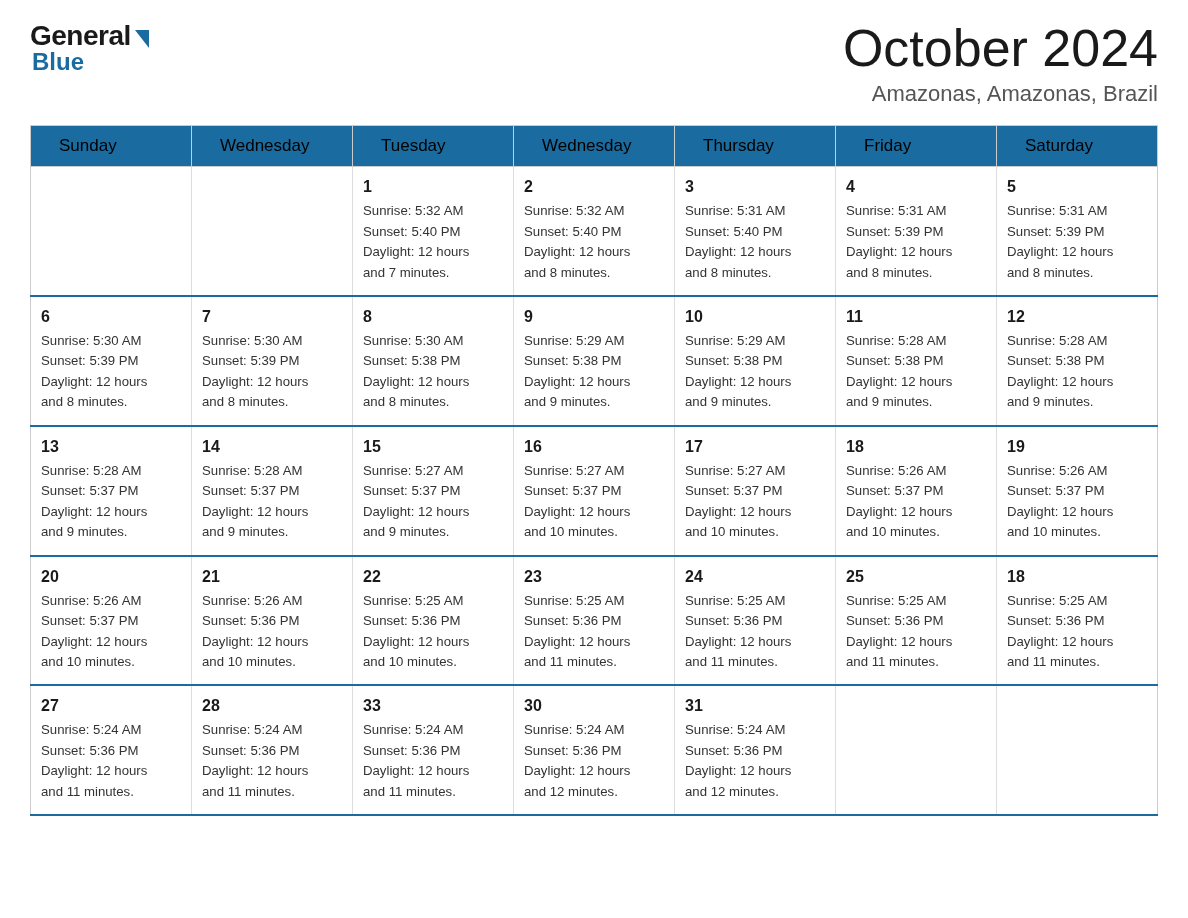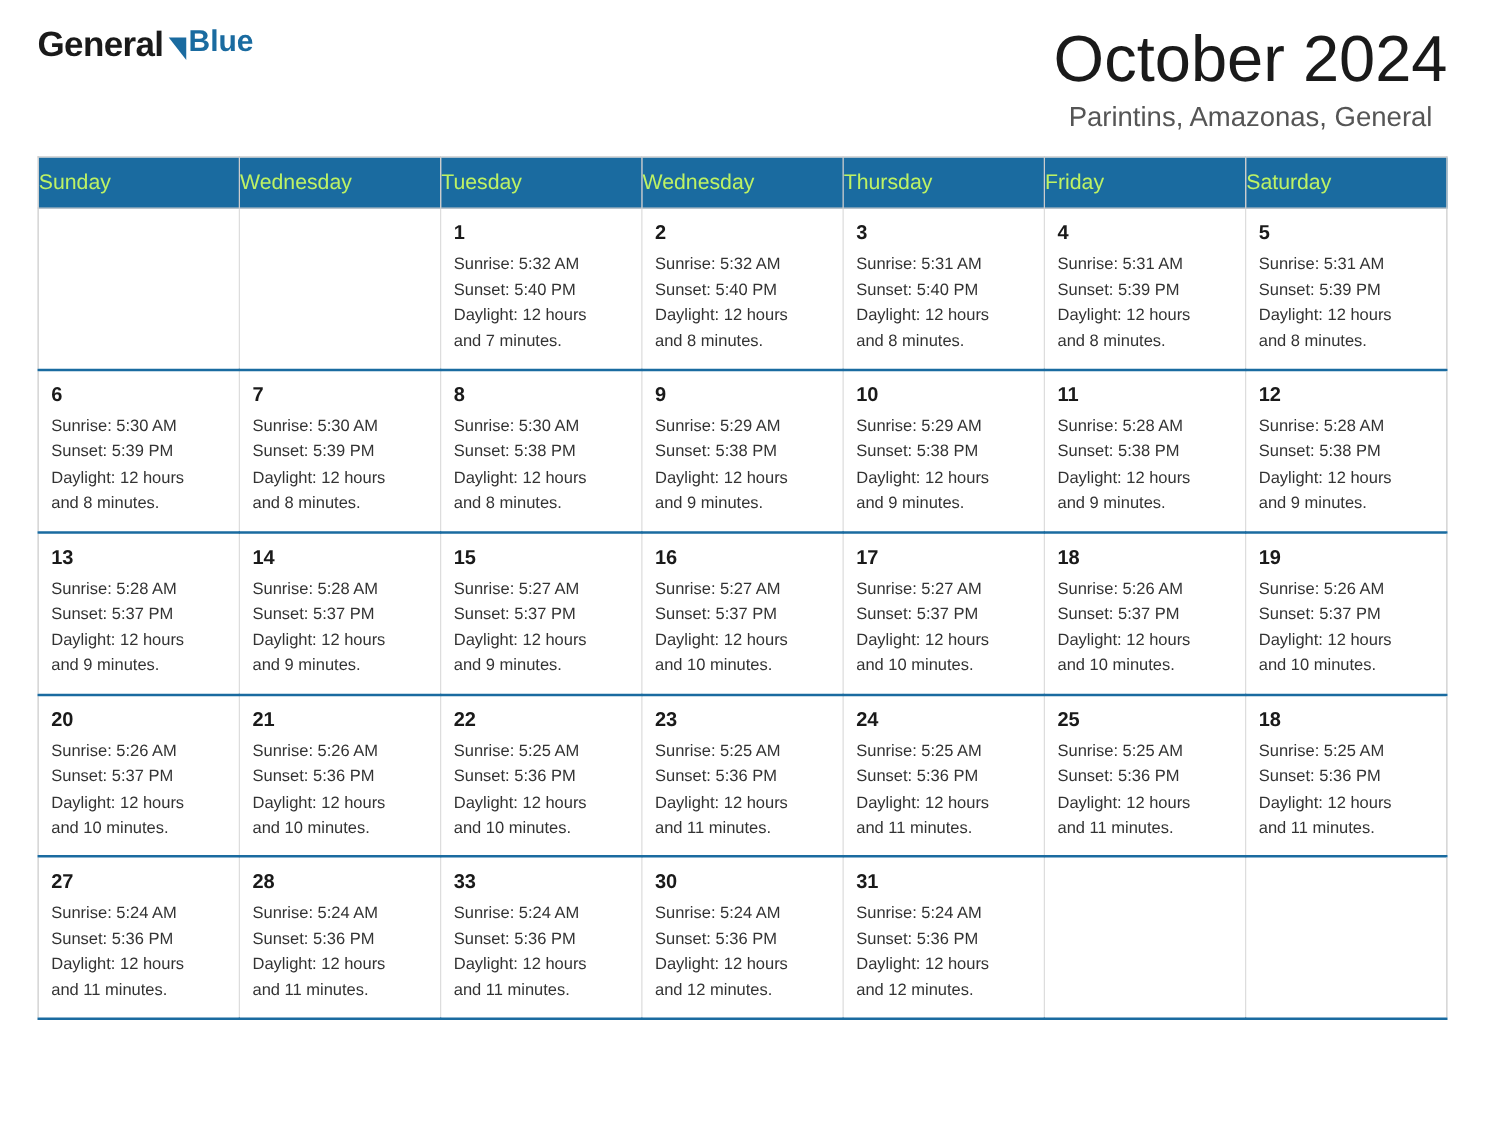--- a/index.html
+++ b/index.html
@@ -12,22 +12,22 @@
       padding: 20px 30px;
     }
     .header {
       display: flex;
       justify-content: space-between;
       align-items: flex-start;
       margin-bottom: 18px;
     }
     .logo {
       display: flex;
-      flex-direction: row;
-      align-items: center;
+      flex-direction: column;
+      align-items: flex-start;
     }
     .logo-top {
       display: flex;
       align-items: center;
     }
     .logo-general {
       font-size: 28px;
       font-weight: bold;
       color: #1a1a1a;
       letter-spacing: -0.5px;
@@ -42,43 +42,43 @@
       margin-top: 6px;
     }
     .logo-blue {
       font-size: 24px;
       font-weight: bold;
       color: #1a6ba0;
       margin-top: -4px;
       margin-left: 2px;
     }
     .title-block {
-      text-align: center;
+      text-align: right;
     }
     .month-title {
       font-size: 52px;
       font-weight: normal;
       color: #1a1a1a;
       line-height: 1.1;
     }
     .location-title {
       font-size: 22px;
       color: #555;
       margin-top: 4px;
     }
     .calendar {
       width: 100%;
       border-collapse: collapse;
     }
     .calendar thead tr th {
       background-color: #1a6ba0;
-      color: #bef264;
+      color: #000000;
       font-size: 17px;
       font-weight: normal;
-      padding: 10px 0;
+      padding: 10px 28px;
       text-align: left;
       border: 1px solid #ccc;
     }
     .calendar tbody tr {
       border-bottom: 2px solid #1a6ba0;
     }
     .calendar tbody tr td {
       vertical-align: top;
       padding: 8px 10px 12px 10px;
       border-left: 1px solid #ddd;
@@ -120,21 +120,21 @@
 <div class="header">
   <div class="logo">
     <div class="logo-top">
       <span class="logo-general">General</span>
       <div class="logo-arrow"></div>
     </div>
     <span class="logo-blue">Blue</span>
   </div>
   <div class="title-block">
     <div class="month-title">October 2024</div>
-    <div class="location-title">Parintins, Amazonas, General</div>
+    <div class="location-title">Amazonas, Amazonas, Brazil</div>
   </div>
 </div>
 
 <table class="calendar">
   <thead>
     <tr>
     <th>Sunday</th>
         <th>Wednesday</th>
         <th>Tuesday</th>
         <th>Wednesday</th>

